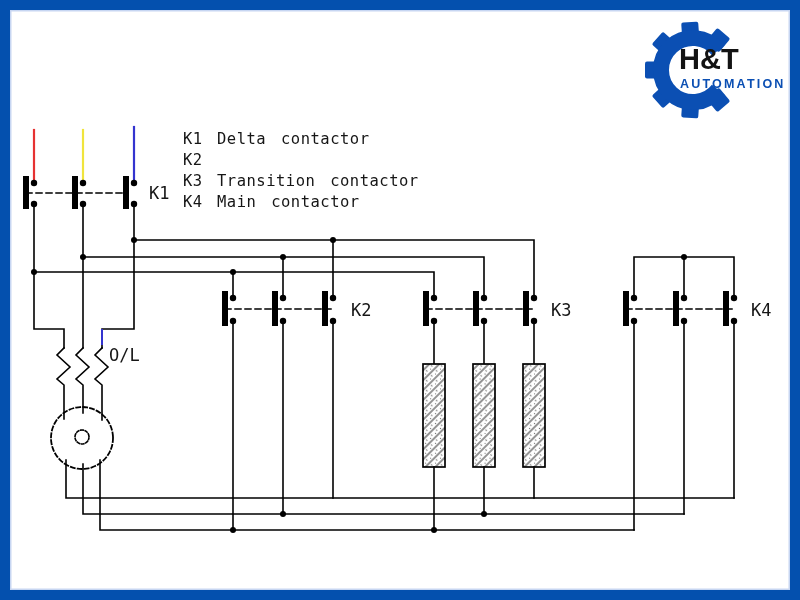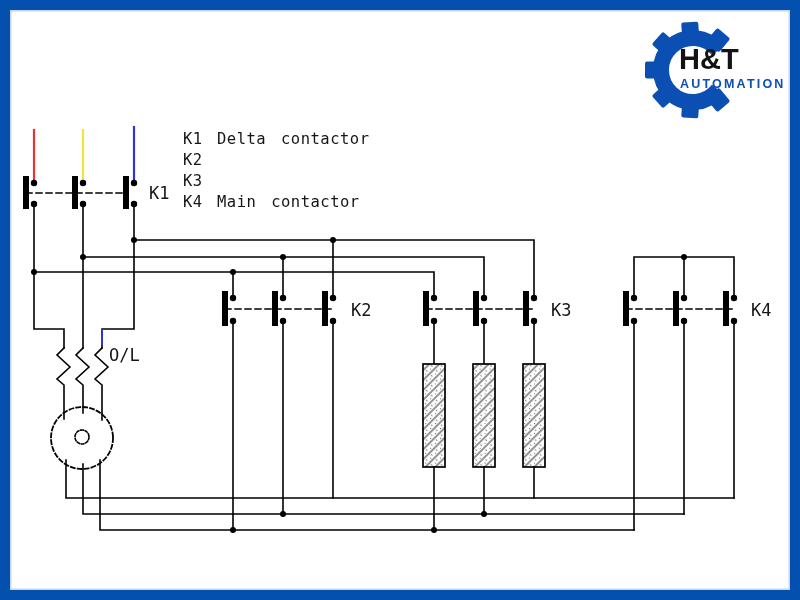--- a/index.html
+++ b/index.html
@@ -180,20 +180,21 @@
   <div class="legend">
     <div class="legend-line">
       <span class="legend-key">K1</span>
       <span class="legend-desc">Delta contactor</span>
     </div>
     <div class="legend-line">
       <span class="legend-key">K2</span>
     </div>
     <div class="legend-line">
       <span class="legend-key">K3</span>
+      <span class="legend-desc">Transition contactor</span>
     </div>
     <div class="legend-line">
       <span class="legend-key">K4</span>
       <span class="legend-desc">Main contactor</span>
     </div>
   </div>
 
   <svg class="logo" width="175" height="112" viewBox="0 0 175 112">
     <g transform="translate(78,58)">
       <g fill="#0b4fb3" stroke="none">

